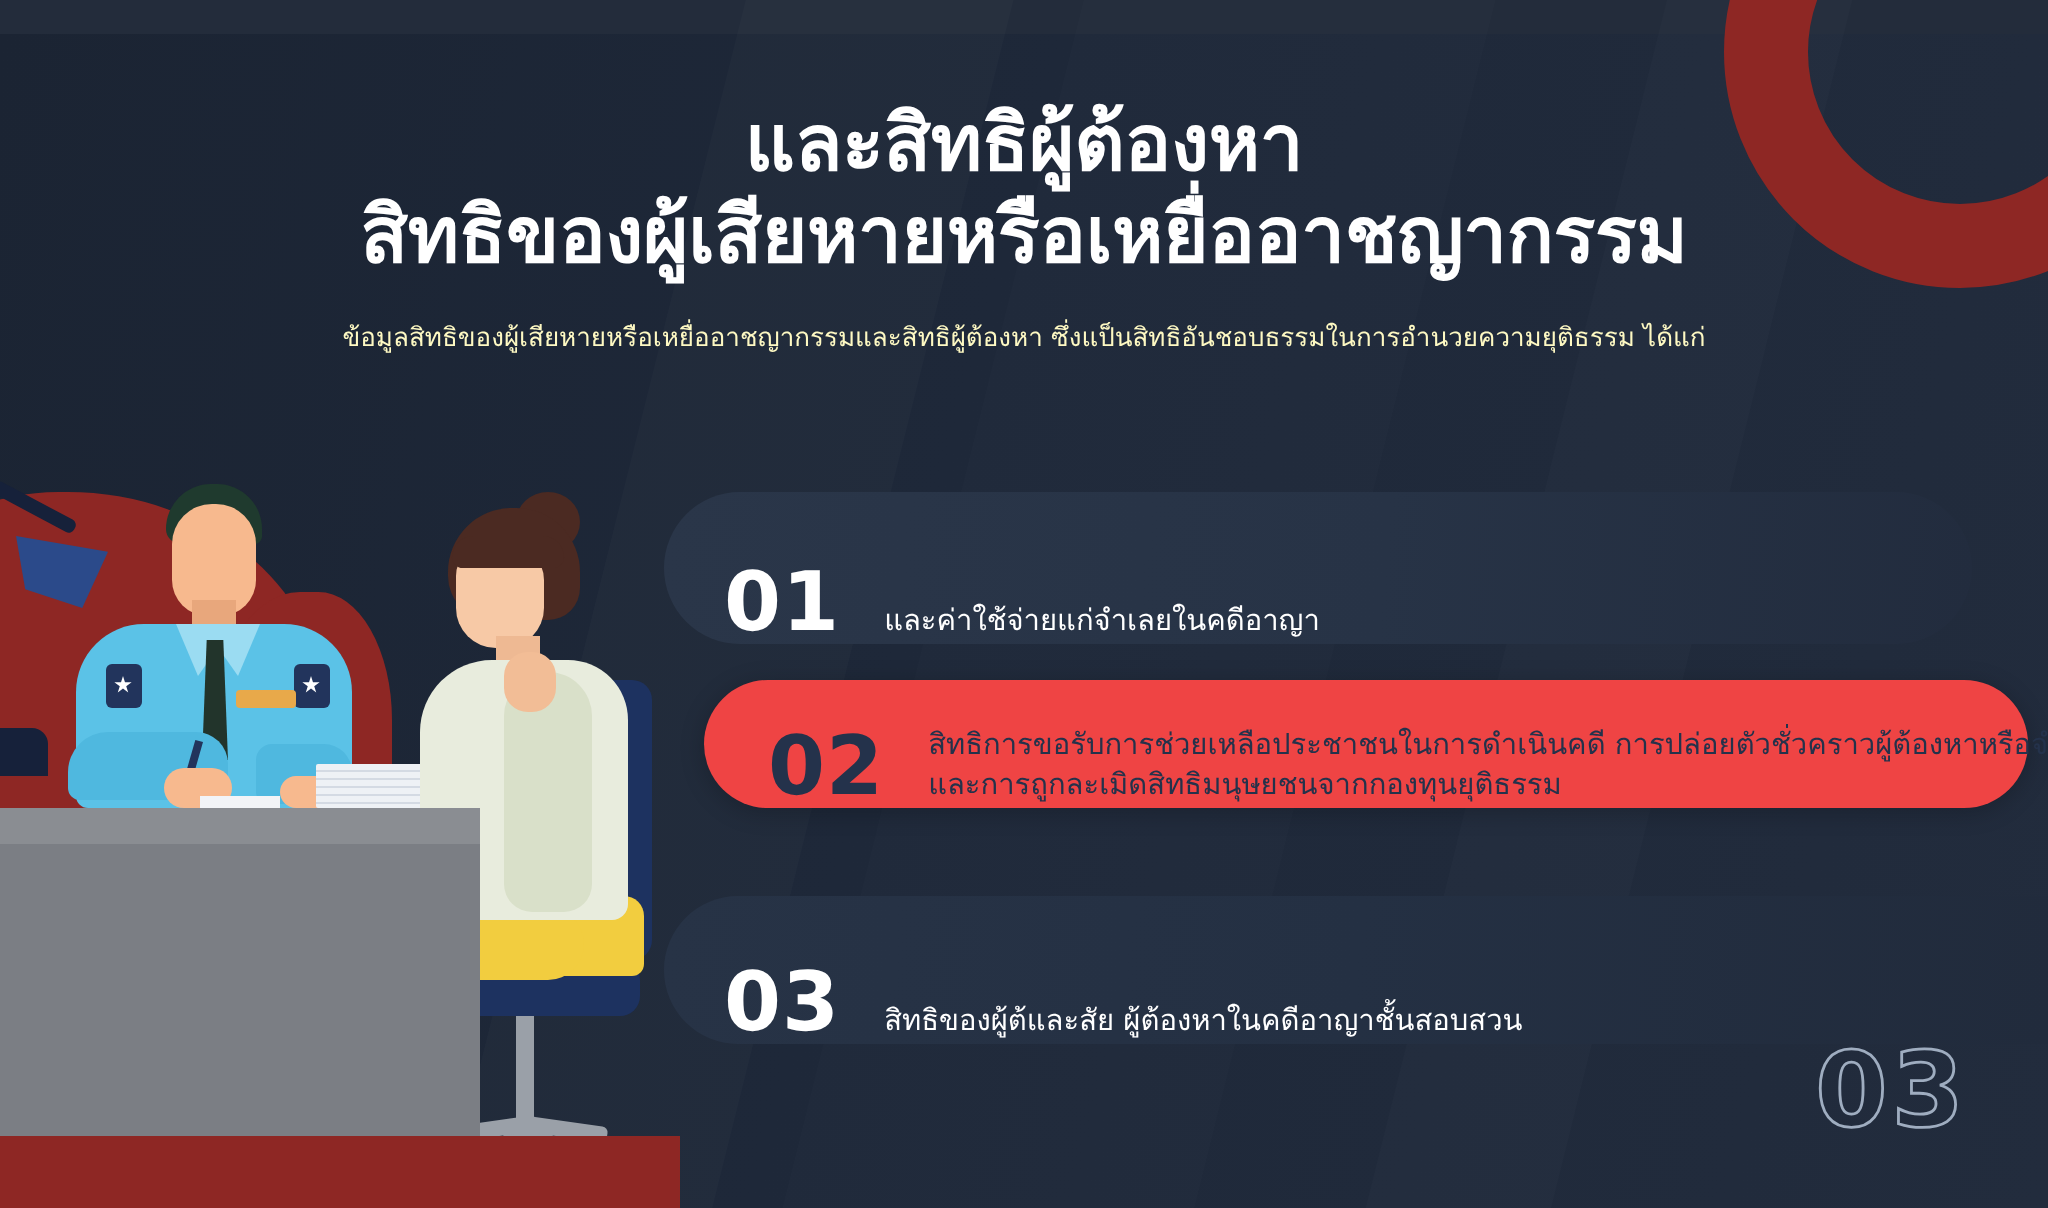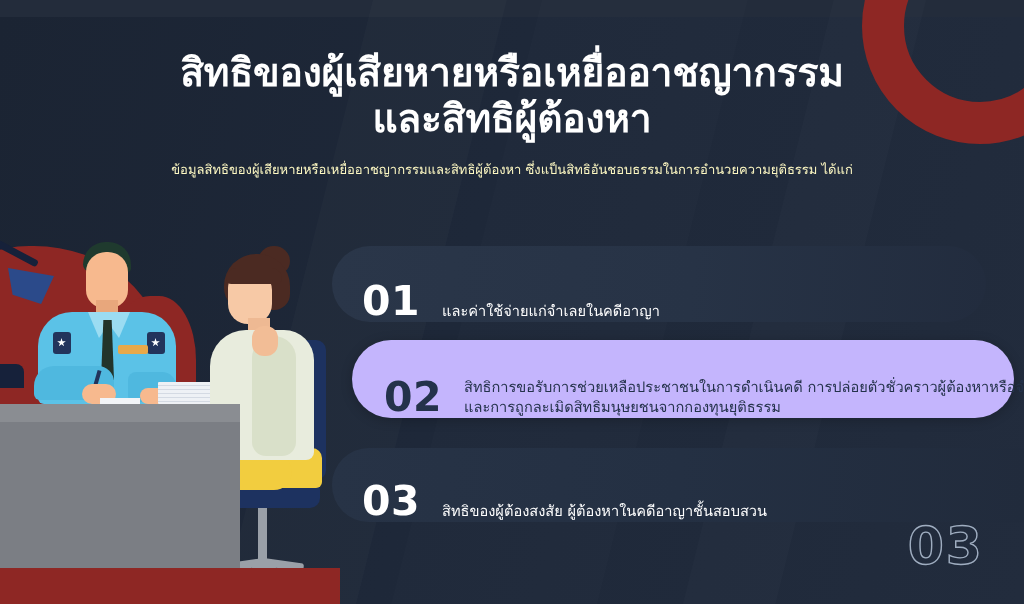--- a/index.html
+++ b/index.html
@@ -457,23 +457,23 @@
     border-radius: 38px;
     background: linear-gradient(95deg, #283448 0%, #283purpose 1%, #273447 55%, #222c3e 100%);
     background: linear-gradient(95deg, #2a3649 0%, #273346 55%, #222c3e 100%);
     padding: 0 26px 0 30px;
   }
   .card-1 .card-num { color: #ffffff; margin-right: 22px; }
   .card-1 .card-text { color: #ffffff; }
 
   .card-2 {
     left: 352px; top: 340px;
-    width: 662px; height: 78px;
+    width: 662px; height: 64px;
     border-radius: 39px;
-    background: #c4b5fd;
+    background: #ef4444;
     padding: 0 26px 0 32px;
     box-shadow: 0 2px 12px rgba(0,0,0,0.22);
   }
   .card-2 .card-num { color: #24324b; margin-right: 22px; }
   .card-2 .card-text { color: #24324b; }
 
   .card-3 {
     left: 332px; top: 448px;
     width: 692px; height: 74px;
     border-radius: 37px 0 0 37px;
@@ -503,22 +503,22 @@
 
   <div class="bg-main"></div>
   <div class="bg-diag bg-diag-a"></div>
   <div class="bg-diag bg-diag-b"></div>
   <div class="bg-diag bg-diag-c"></div>
   <div class="bg-top-bar"></div>
   <div class="red-ring"></div>
 
   <div class="header">
     <h1 class="title">
+      <span class="title-l2">และสิทธิผู้ต้องหา</span>
       <span class="title-l2">สิทธิของผู้เสียหายหรือเหยื่ออาชญากรรม</span>
-      <span class="title-l2">และสิทธิผู้ต้องหา</span>
     </h1>
     <p class="subtitle">ข้อมูลสิทธิของผู้เสียหายหรือเหยื่ออาชญากรรมและสิทธิผู้ต้องหา ซึ่งแป็นสิทธิอันชอบธรรมในการอำนวยความยุติธรรม ได้แก่</p>
   </div>
 
   <div class="illus">
     <div class="il-redblob"></div>
     <div class="il-redblob2"></div>
 
     <div class="il-lamp-arm"></div>
     <div class="il-lamp-head"></div>
@@ -588,19 +588,19 @@
     <span class="card-num">02</span>
     <span class="card-text">
       <span class="card-text-line">สิทธิการขอรับการช่วยเหลือประชาชนในการดำเนินคดี การปล่อยตัวชั่วคราวผู้ต้องหาหรือจำเลย</span>
       <span class="card-text-line">และการถูกละเมิดสิทธิมนุษยชนจากกองทุนยุติธรรม</span>
     </span>
   </div>
 
   <div class="card card-3">
     <span class="card-num">03</span>
     <span class="card-text">
-      <span class="card-text-line">สิทธิของผู้ต้องสงสัย ผู้ต้องหาในคดีอาญาชั้นสอบสวน</span>
+      <span class="card-text-line">สิทธิของผู้ต้และสัย ผู้ต้องหาในคดีอาญาชั้นสอบสวน</span>
     </span>
   </div>
 
   <div class="page-num">03</div>
 
 </div>
 
 </body></html>

